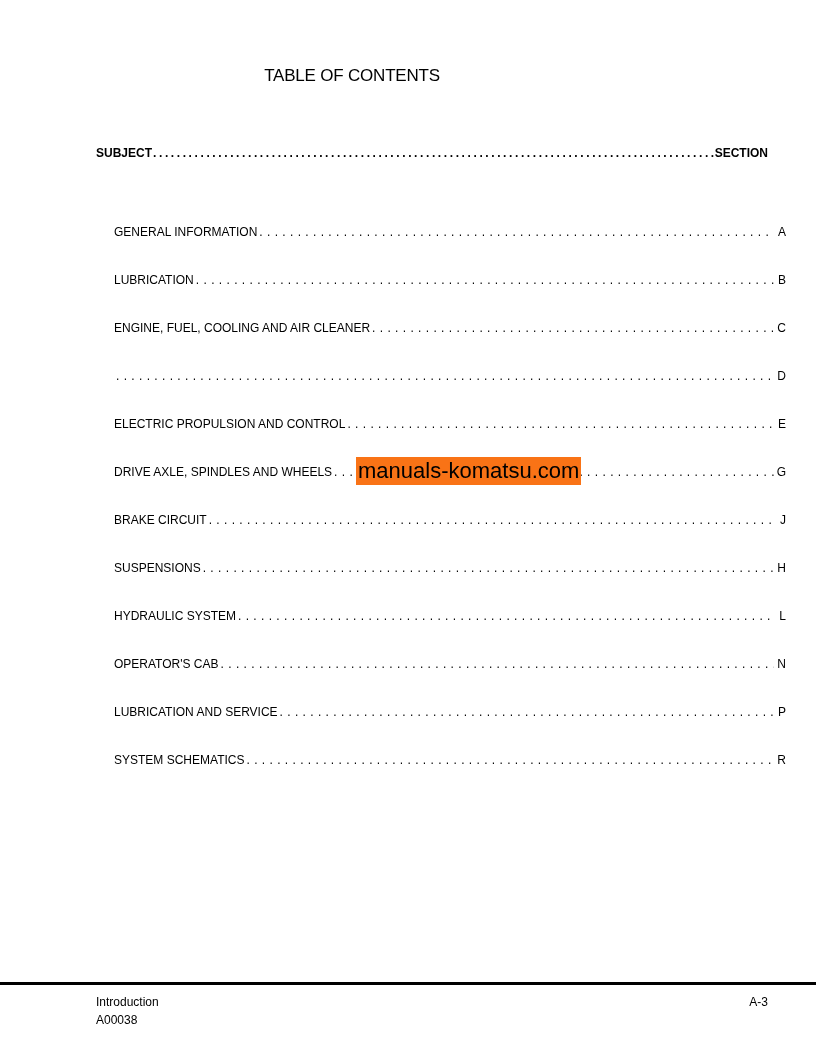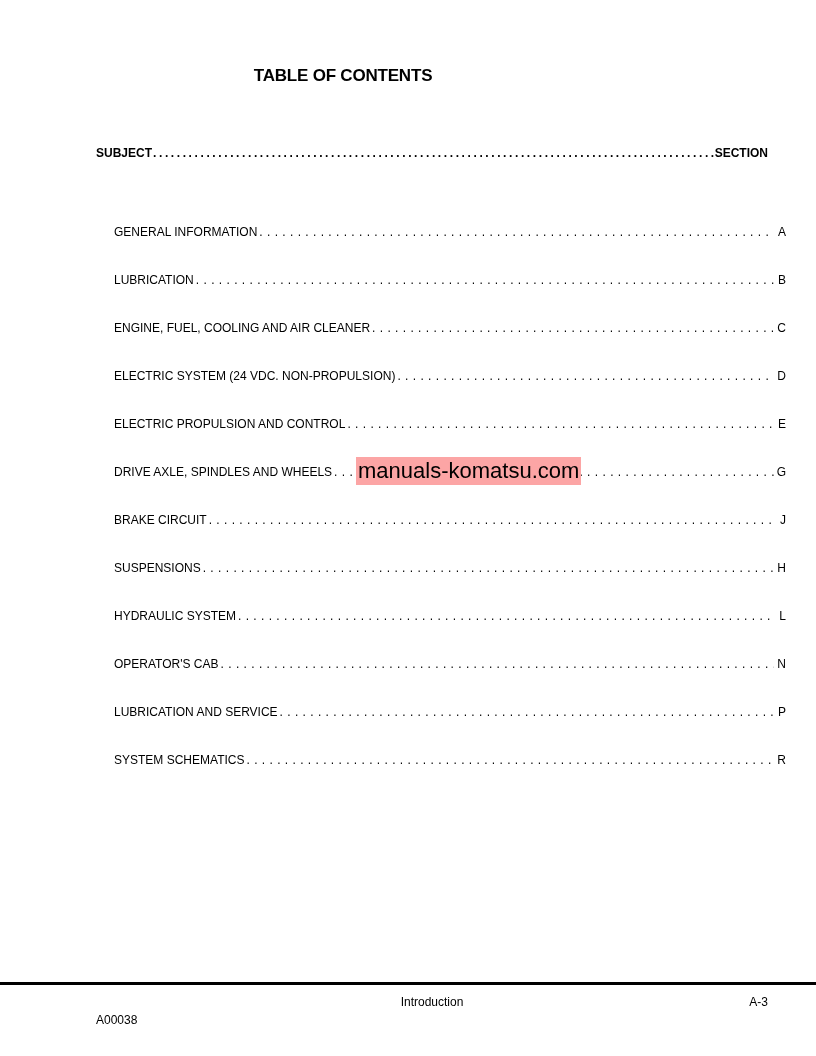--- a/index.html
+++ b/index.html
@@ -11,24 +11,24 @@
       width: 816px;
       height: 1056px;
       position: relative;
       overflow: hidden;
       font-family: "Liberation Sans", sans-serif;
       color: #000000;
     }
     .page-title {
       position: absolute;
       top: 66px;
-      left: 8px;
+      left: 17px;
       width: 670px;
       text-align: center;
-      font-weight: bold;
+      font-weight: normal;
       font-size: 17px;
       letter-spacing: -0.2px;
     }
     .toc-header {
       position: absolute;
       top: 146px;
       left: 96px;
       width: 672px;
       display: flex;
       align-items: flex-end;
@@ -82,21 +82,21 @@
       text-align: right;
     }
     .toc-header .toc-section {
       width: auto;
     }
     .watermark {
       position: absolute;
       top: 457px;
       left: 356px;
       padding: 0 2px;
-      background: #fca5a5;
+      background: #f97316;
       font-size: 22px;
       line-height: 28px;
       color: #000000;
       white-space: nowrap;
     }
     .footer-rule {
       position: absolute;
       top: 982px;
       left: 0;
       width: 816px;
@@ -109,21 +109,21 @@
       left: 96px;
       width: 672px;
       font-size: 12px;
     }
     .footer span {
       position: absolute;
       top: 0;
       white-space: nowrap;
     }
     .footer .doc-id { left: 0; margin-top: 18px; }
-    .footer .chapter { left: 0; width: 672px; text-align: center; }
+    .footer .chapter { left: 0; width: 672px; text-align: left; }
     .footer .page-num { right: 0; }
   </style>
 </head>
 <body>
 
 <h1 class="page-title" style="margin:0;">TABLE OF CONTENTS</h1>
 
 <div class="toc-header">
   <span class="toc-label">SUBJECT</span>
   <span class="leader"></span>
@@ -140,21 +140,20 @@
     <span class="toc-label">LUBRICATION</span>
     <span class="leader"></span>
     <span class="toc-section">B</span>
   </li>
   <li class="toc-row">
     <span class="toc-label">ENGINE, FUEL, COOLING AND AIR CLEANER</span>
     <span class="leader"></span>
     <span class="toc-section">C</span>
   </li>
   <li class="toc-row">
-    <span class="toc-label">ELECTRIC SYSTEM (24 VDC. NON-PROPULSION)</span>
     <span class="leader"></span>
     <span class="toc-section">D</span>
   </li>
   <li class="toc-row">
     <span class="toc-label">ELECTRIC PROPULSION AND CONTROL</span>
     <span class="leader"></span>
     <span class="toc-section">E</span>
   </li>
   <li class="toc-row">
     <span class="toc-label">DRIVE AXLE, SPINDLES AND WHEELS</span>

